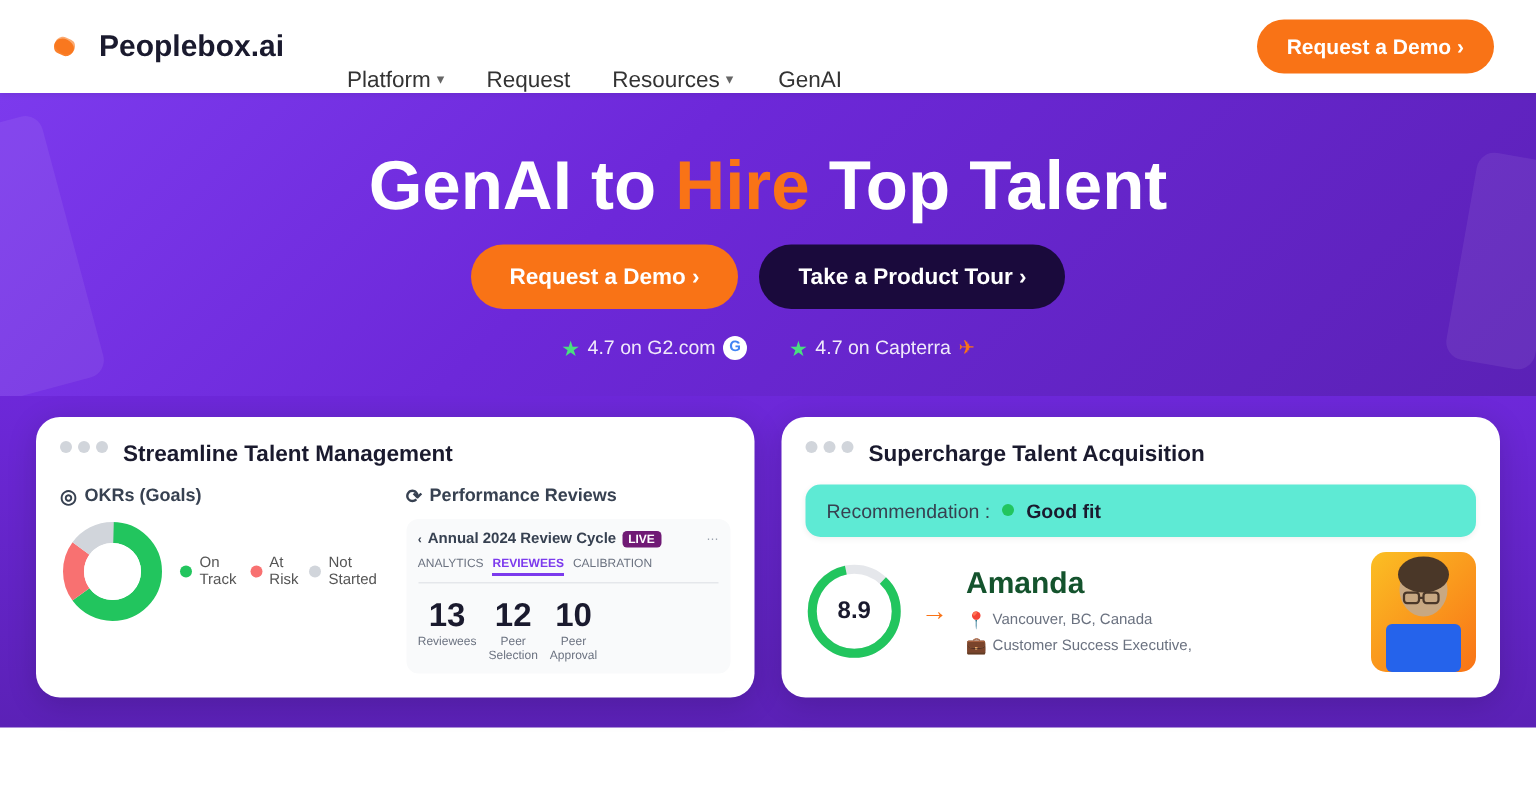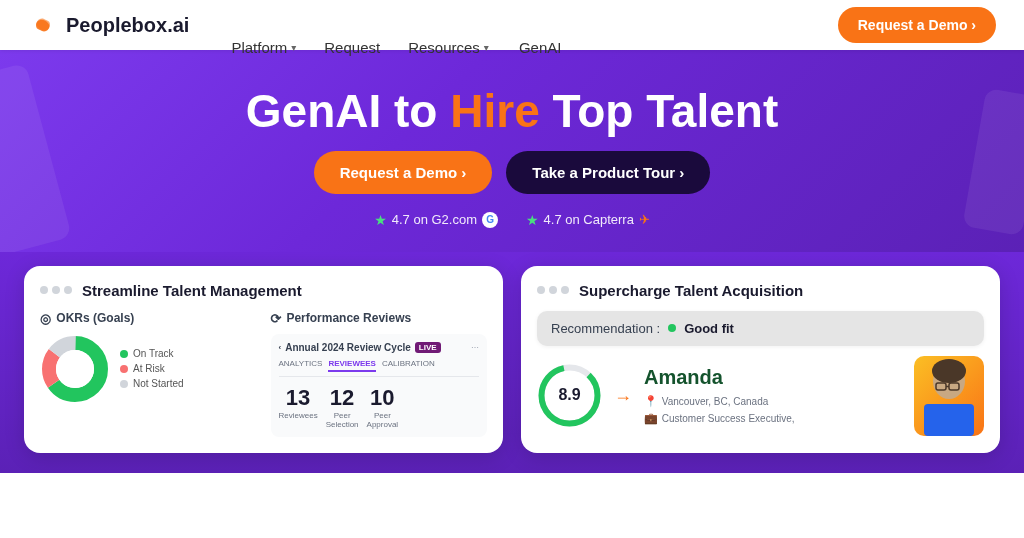--- a/index.html
+++ b/index.html
@@ -1,21 +1,21 @@
 <!DOCTYPE html>
 <html><head>
   <meta charset="utf-8">
   <style>
     * { margin: 0; padding: 0; box-sizing: border-box; }
     body { font-family: -apple-system, BlinkMacSystemFont, 'Segoe UI', sans-serif; width: 1024px; height: 538px; overflow: hidden; }
 
     
     .navbar {
       background: #fff;
-      height: 50px;
+      height: 62px;
       display: flex;
       align-items: center;
       padding: 0 28px;
       box-shadow: 0 1px 4px rgba(0,0,0,0.08);
       position: relative;
       z-index: 10;
     }
     .logo-area {
       display: flex;
       align-items: center;
@@ -190,21 +190,21 @@
     .card {
       background: #fff;
       border-radius: 16px;
       flex: 1;
       padding: 16px;
       box-shadow: 0 4px 20px rgba(0,0,0,0.15);
       overflow: hidden;
     }
     .card-header {
       display: flex;
-      align-items: center;
+      align-items: flex-start;
       gap: 10px;
       margin-bottom: 12px;
     }
     .three-dots {
       display: flex;
       gap: 4px;
     }
     .dot {
       width: 8px;
       height: 8px;
@@ -244,21 +244,21 @@
     }
     .donut-chart {
       width: 70px;
       height: 70px;
       flex-shrink: 0;
     }
     .donut-legend {
       font-size: 10px;
       color: #555;
       display: flex;
-      flex-direction: column;
+      flex-direction: row;
       gap: 4px;
     }
     .legend-item {
       display: flex;
       align-items: center;
       gap: 5px;
     }
     .legend-dot {
       width: 8px;
       height: 8px;
@@ -323,21 +323,21 @@
     .stat-num {
       font-size: 22px;
       font-weight: 700;
       color: #1a1a2e;
     }
     .stat-label {
       font-size: 8px;
       color: #6b7280;
     }
     .recommendation-box {
-      background: #e5e5e5;
+      background: #5eead4;
       border-radius: 10px;
       padding: 10px 14px;
       font-size: 13px;
       color: #374151;
       margin-bottom: 10px;
       display: flex;
       align-items: center;
       gap: 8px;
       box-shadow: 0 1px 4px rgba(0,0,0,0.06);
     }

